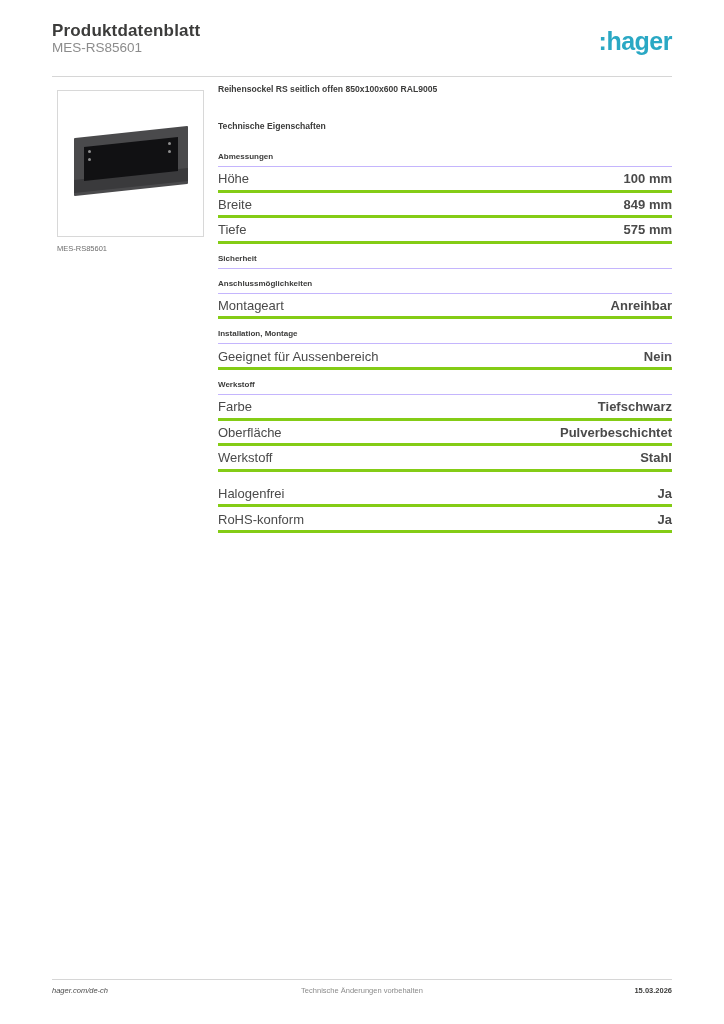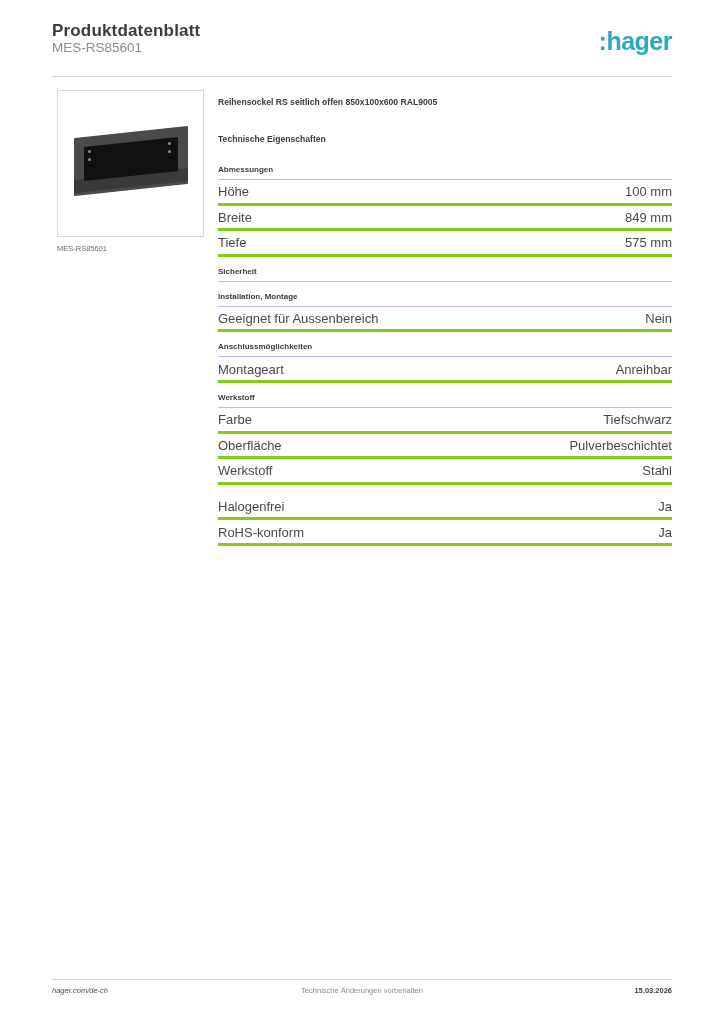--- a/index.html
+++ b/index.html
@@ -110,21 +110,21 @@
     left: 57px;
     top: 244px;
     font-size: 7.5px;
     color: #6d6d6d;
   }
 
   
   .content {
     position: absolute;
     left: 218px;
-    top: 97px;
+    top: 84px;
     width: 454px;
   }
   .product-name {
     font-size: 8.6px;
     font-weight: bold;
     color: #3c3c3b;
     margin-bottom: 27px;
   }
   .section-title {
     font-size: 8.6px;
@@ -145,21 +145,21 @@
   .row {
     display: flex;
     justify-content: space-between;
     align-items: baseline;
     font-size: 13px;
     color: #4a4a4a;
     padding: 4.3px 0 3.3px 0;
     border-bottom: 3px solid #84cc16;
   }
   .row .k { text-align: left; }
-  .row .v { text-align: center; }
+  .row .v { text-align: center; font-weight: bold; }
 
   
   .footer-rule {
     position: absolute;
     left: 52px;
     right: 52px;
     bottom: 44px;
     height: 1px;
     background: #d6d6d6;
   }
@@ -216,31 +216,31 @@
           </div>
           <div class="row">
             <span class="k">Tiefe</span>
             <span class="v">575 mm</span>
           </div>
         </div>
         <div class="group">
           <div class="group-title">Sicherheit</div>
         </div>
         <div class="group">
+          <div class="group-title">Anschlussmöglichkeiten</div>
+          <div class="row">
+            <span class="k">Montageart</span>
+            <span class="v">Anreihbar</span>
+          </div>
+        </div>
+        <div class="group">
           <div class="group-title">Installation, Montage</div>
           <div class="row">
             <span class="k">Geeignet für Aussenbereich</span>
             <span class="v">Nein</span>
-          </div>
-        </div>
-        <div class="group">
-          <div class="group-title">Anschlussmöglichkeiten</div>
-          <div class="row">
-            <span class="k">Montageart</span>
-            <span class="v">Anreihbar</span>
           </div>
         </div>
         <div class="group">
           <div class="group-title">Werkstoff</div>
           <div class="row">
             <span class="k">Farbe</span>
             <span class="v">Tiefschwarz</span>
           </div>
           <div class="row">
             <span class="k">Oberfläche</span>

